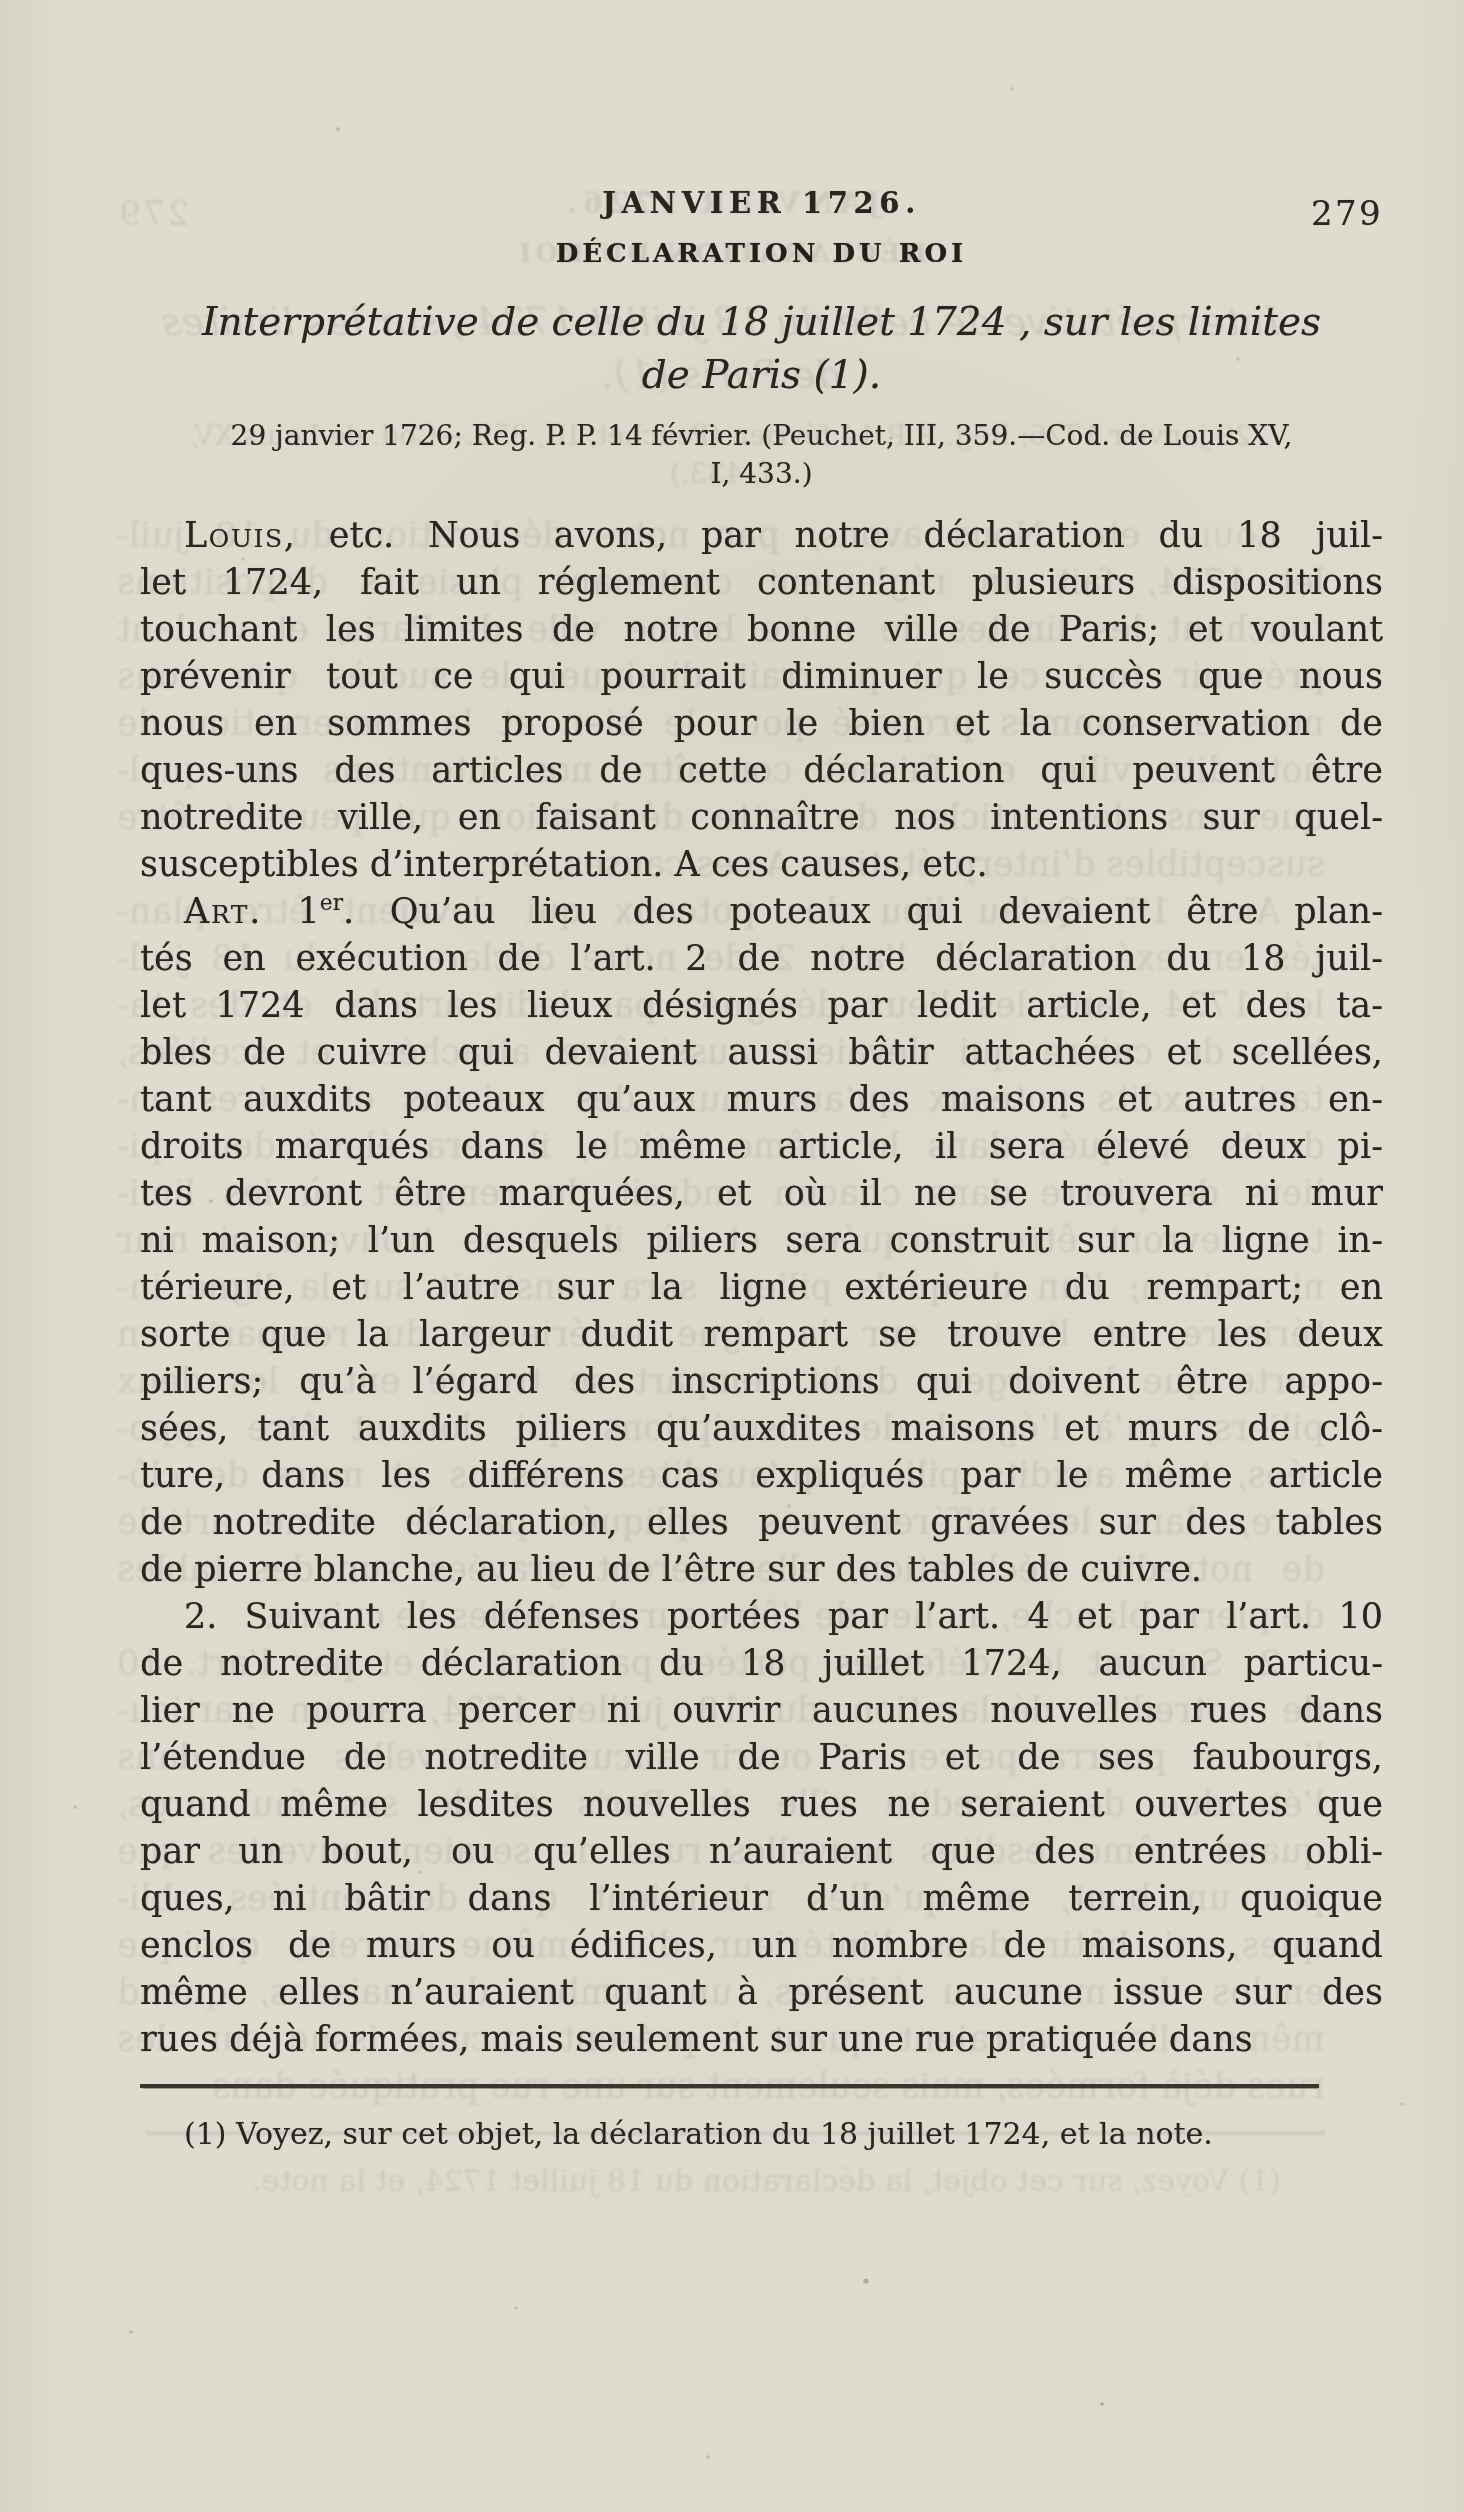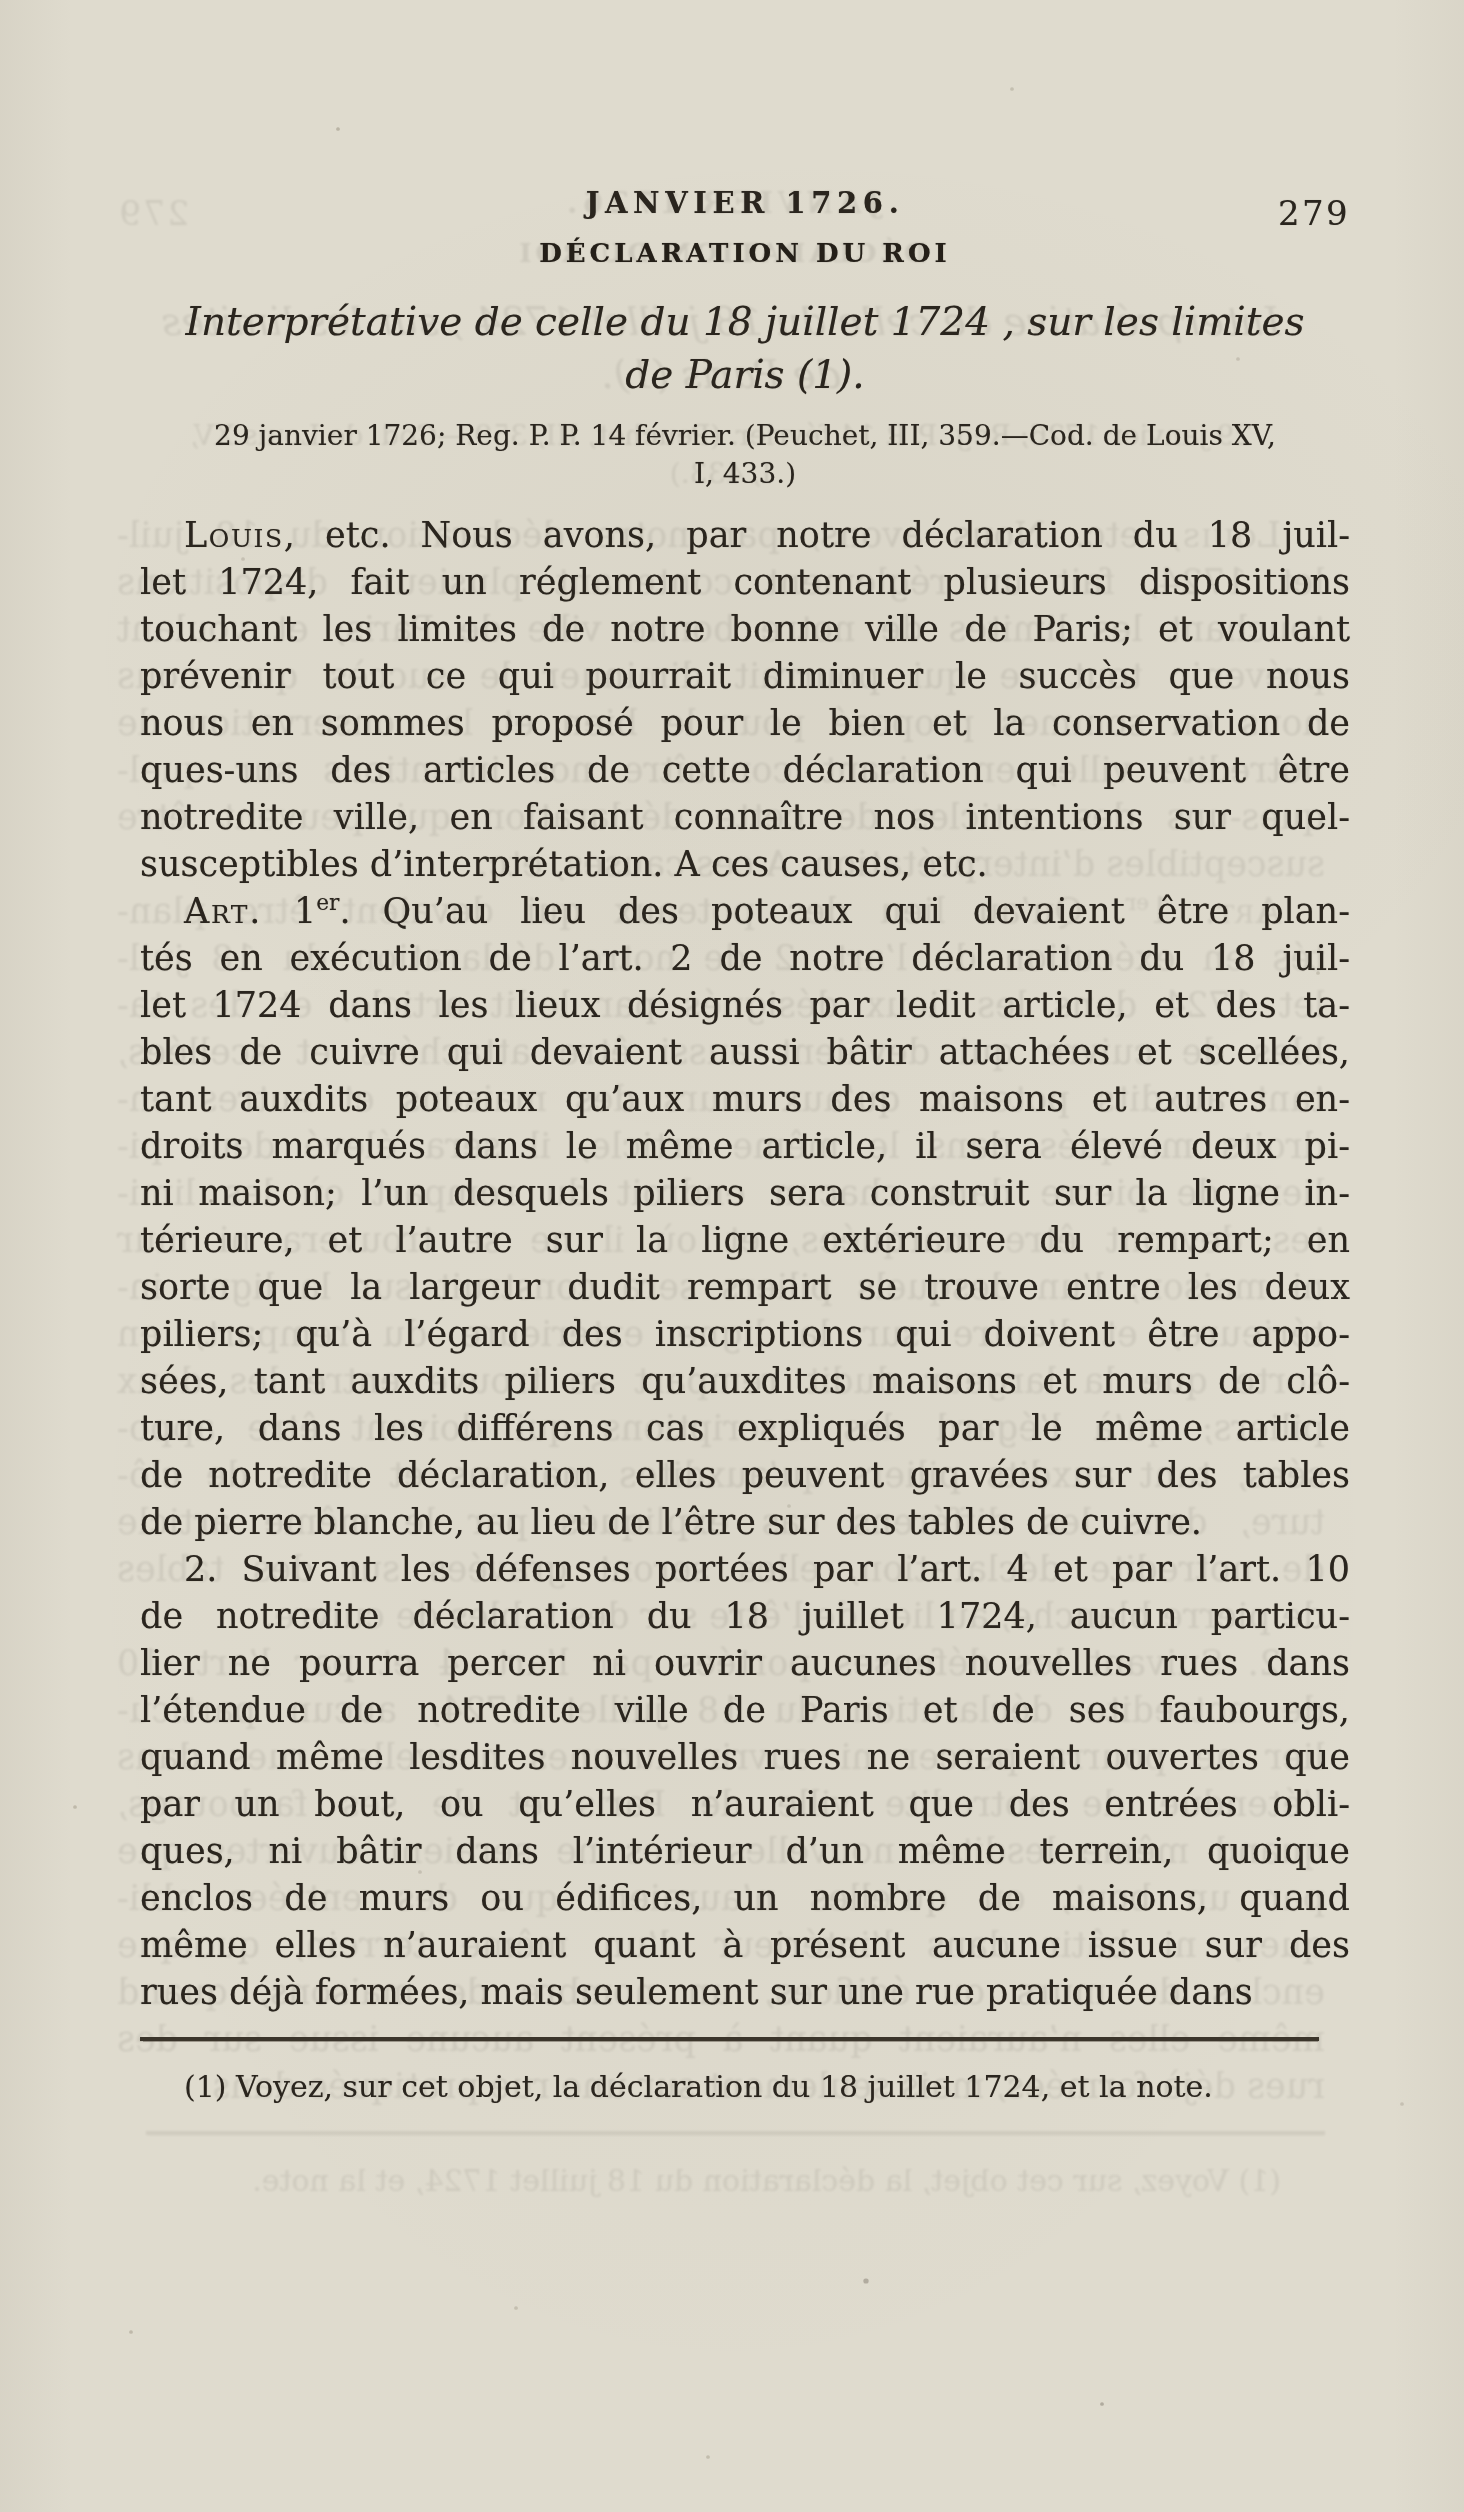--- a/index.html
+++ b/index.html
@@ -1,21 +1,21 @@
 <!DOCTYPE html>
 <html lang="fr" style="font-size:13px"><head>
 <meta charset="utf-8">
 <style>
   html,body{margin:0;padding:0;background:#888;}
   .page{
     position:relative;
     width:1465px;height:2512px;
     margin:0 auto;
     box-sizing:border-box;
-    padding:186px 115px 0 140px;
+    padding:186px 82px 0 140px;
     background:
       radial-gradient(ellipse 1043px 722px at 55% 26%, rgba(120,110,88,0.055), transparent 70%),
       radial-gradient(ellipse 882px 1123px at 50% 62%, rgba(110,100,80,0.04), transparent 75%),
       linear-gradient(90deg, rgba(95,85,65,0.06), rgba(95,85,65,0) 5%, rgba(95,85,65,0) 95%, rgba(95,85,65,0.045)),
       #dfdbce;
     font-family:"DejaVu Serif","Liberation Serif",serif;
     color:#2a251e;
     overflow:hidden;
   }
   .ghost{
@@ -193,20 +193,21 @@
         <div class="line"><span>nous en sommes proposé pour le bien et la conservation de</span></div>
         <div class="line"><span>ques-uns des articles de cette déclaration qui peuvent être</span></div>
         <div class="line"><span>notredite ville, en faisant connaître nos intentions sur quel-</span></div>
         <div class="line last"><span>susceptibles d’interprétation. A ces causes, etc.</span></div>
         <div class="line first"><span class="sc">Art.</span><span> 1</span><span class="sup">er</span><span>. Qu’au lieu des poteaux qui devaient être plan-</span></div>
         <div class="line"><span>tés en exécution de l’art. 2 de notre déclaration du 18 juil-</span></div>
         <div class="line"><span>let 1724 dans les lieux désignés par ledit article, et des ta-</span></div>
         <div class="line"><span>bles de cuivre qui devaient aussi bâtir attachées et scellées,</span></div>
         <div class="line"><span>tant auxdits poteaux qu’aux murs des maisons et autres en-</span></div>
         <div class="line"><span>droits marqués dans le même article, il sera élevé deux pi-</span></div>
+        <div class="line"><span>tes devront être marquées, et où il ne se trouvera ni mur</span></div>
         <div class="line"><span>ni maison; l’un desquels piliers sera construit sur la ligne in-</span></div>
         <div class="line"><span>térieure, et l’autre sur la ligne extérieure du rempart; en</span></div>
         <div class="line"><span>sorte que la largeur dudit rempart se trouve entre les deux</span></div>
         <div class="line"><span>piliers; qu’à l’égard des inscriptions qui doivent être appo-</span></div>
         <div class="line"><span>sées, tant auxdits piliers qu’auxdites maisons et murs de clô-</span></div>
         <div class="line"><span>ture, dans les différens cas expliqués par le même article</span></div>
         <div class="line"><span>de notredite déclaration, elles peuvent gravées sur des tables</span></div>
         <div class="line last"><span>de pierre blanche, au lieu de l’être sur des tables de cuivre.</span></div>
         <div class="line first"><span>2. Suivant les défenses portées par l’art. 4 et par l’art. 10</span></div>
         <div class="line"><span>de notredite déclaration du 18 juillet 1724, aucun particu-</span></div>

